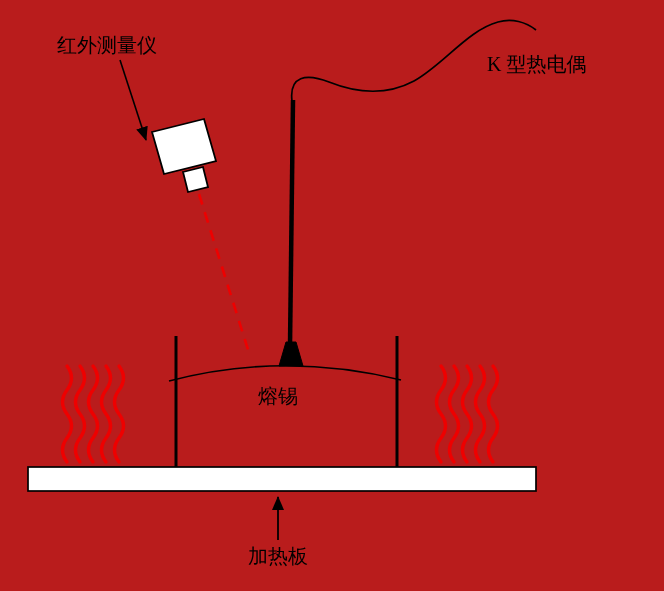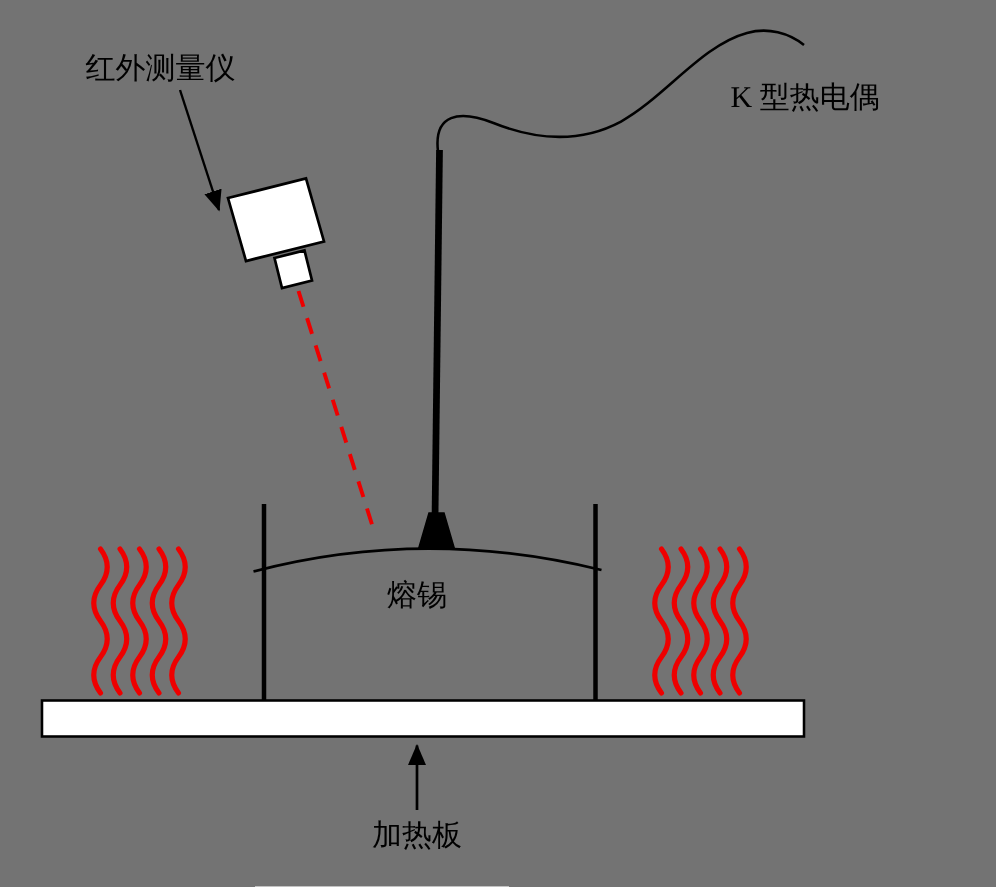--- a/index.html
+++ b/index.html
@@ -5,21 +5,21 @@
   html, body {
     margin: 0;
     padding: 0;
     background: #ffffff;
     font-family: "Liberation Serif", "DejaVu Serif", serif;
   }
   .stage {
     position: relative;
     width: 664px;
     height: 591px;
-    background: #737373;
+    background: #b91c1c;
     overflow: hidden;
   }
   svg { display: block; }
   text {
     font-family: "Liberation Serif", "DejaVu Serif", serif;
     fill: #000000;
   }
   .label-lg { font-size: 20px; }
 </style>
 </head>

